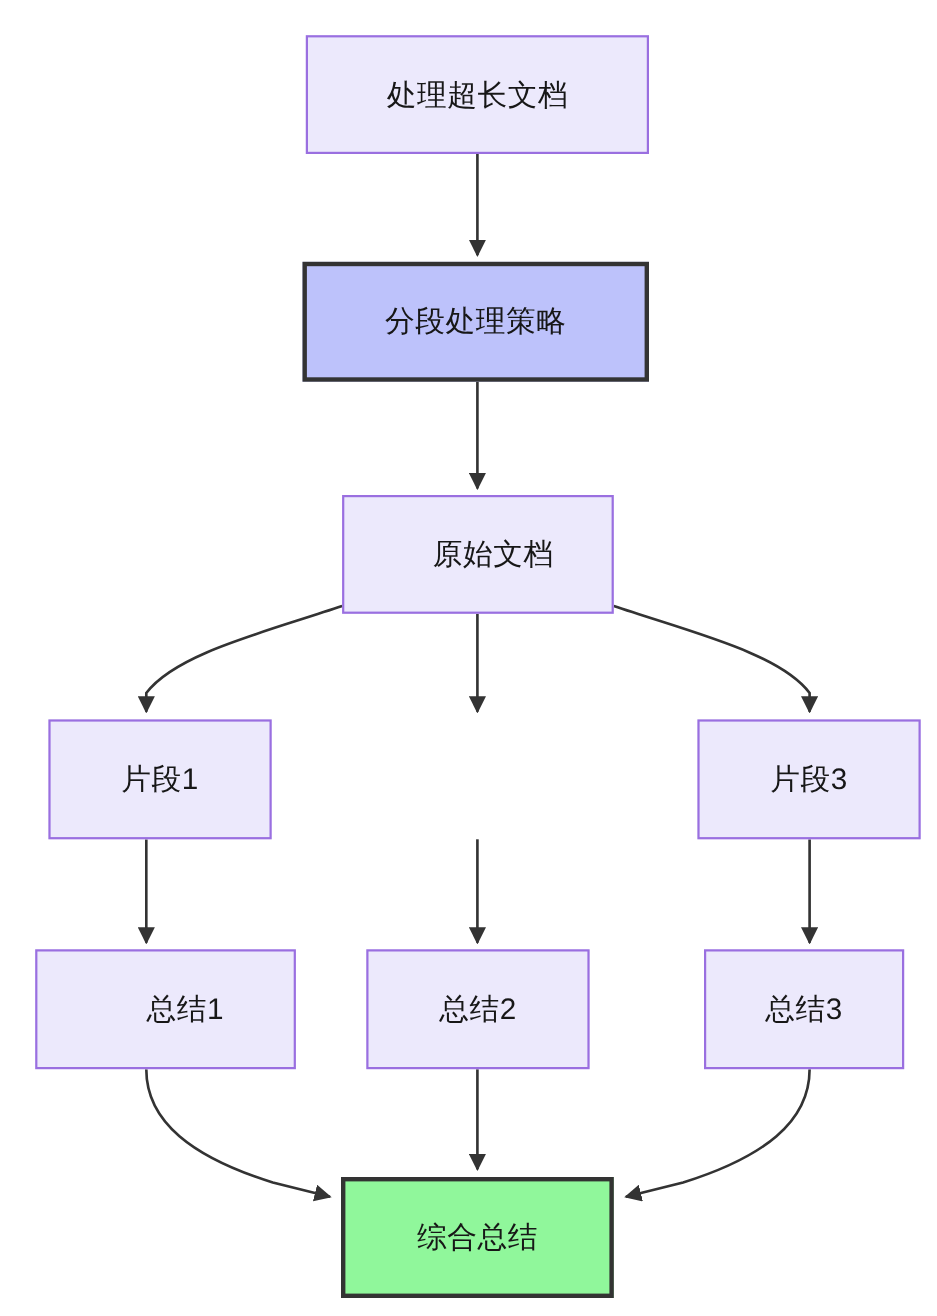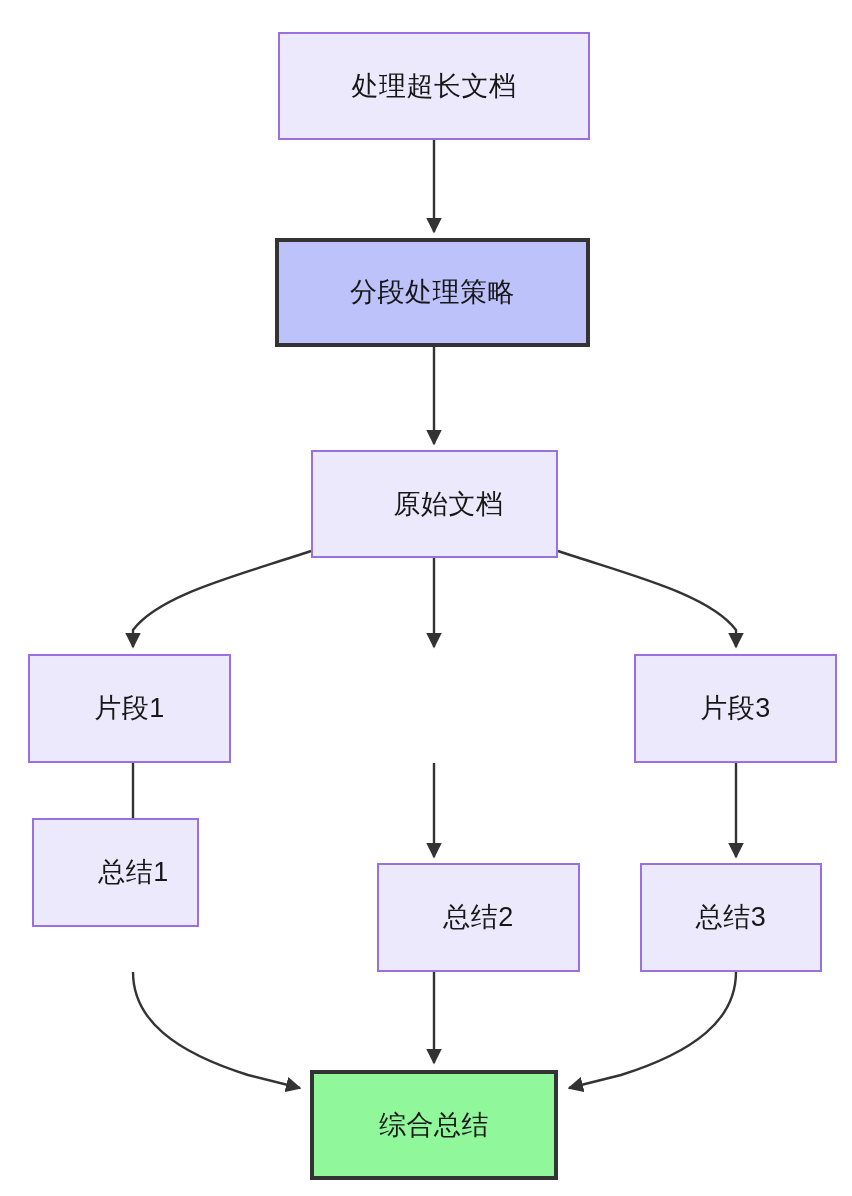--- a/index.html
+++ b/index.html
@@ -95,34 +95,34 @@
   </div>
 
   <div class="node node-plain" style="left:278px; top:32px; width:312px; height:108px;">
     <span class="node-label">处理超长文档</span>
   </div>
 
   <div class="node node-plain" style="left:311px; top:450px; width:247px; height:108px;padding-left:28px;">
     <span class="node-label">原始文档</span>
   </div>
 
-  <div class="node node-plain" style="left:28px; top:654px; width:203px; height:109px;">
+  <div class="node node-plain" style="left:44px; top:654px; width:203px; height:109px;">
     <span class="node-label">片段1</span>
   </div>
 
 
   <div class="node node-plain" style="left:634px; top:654px; width:203px; height:109px;">
     <span class="node-label">片段3</span>
   </div>
 
-  <div class="node node-plain" style="left:32px; top:818px; width:167px; height:109px;padding-left:36px;">
+  <div class="node node-plain" style="left:32px; top:863px; width:237px; height:109px;padding-left:36px;">
     <span class="node-label">总结1</span>
   </div>
 
-  <div class="node node-plain" style="left:333px; top:863px; width:203px; height:109px;margin-left:44px;">
+  <div class="node node-plain" style="left:333px; top:863px; width:203px; height:109px;">
     <span class="node-label">总结2</span>
   </div>
 
   <div class="node node-plain" style="left:640px; top:863px; width:182px; height:109px;align-items:center;">
     <span class="node-label">总结3</span>
   </div>
 
   <div class="node node-success" style="left:310px; top:1070px; width:248px; height:110px;">
     <span class="node-label">综合总结</span>
   </div>

